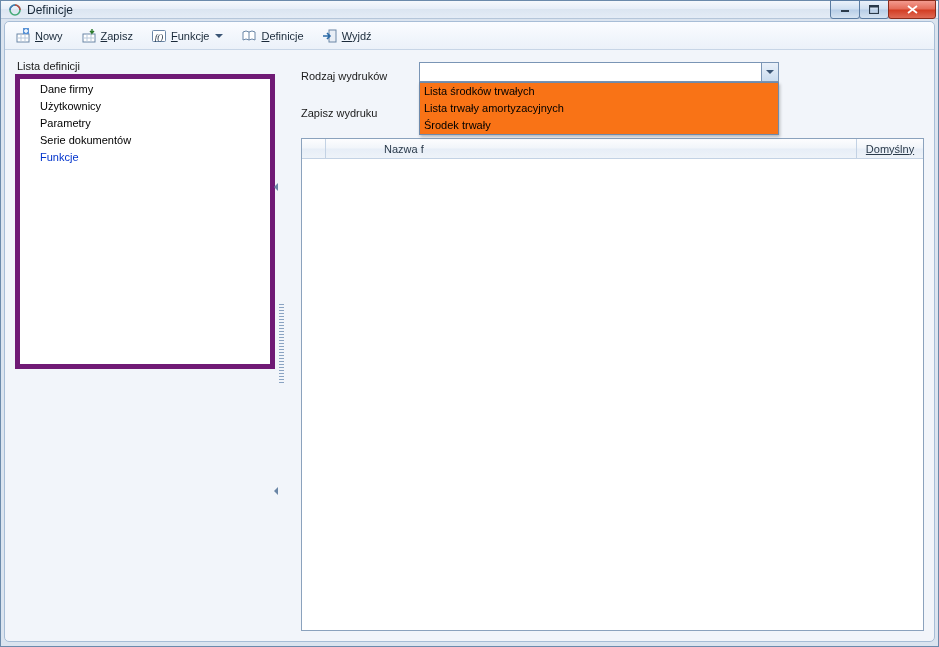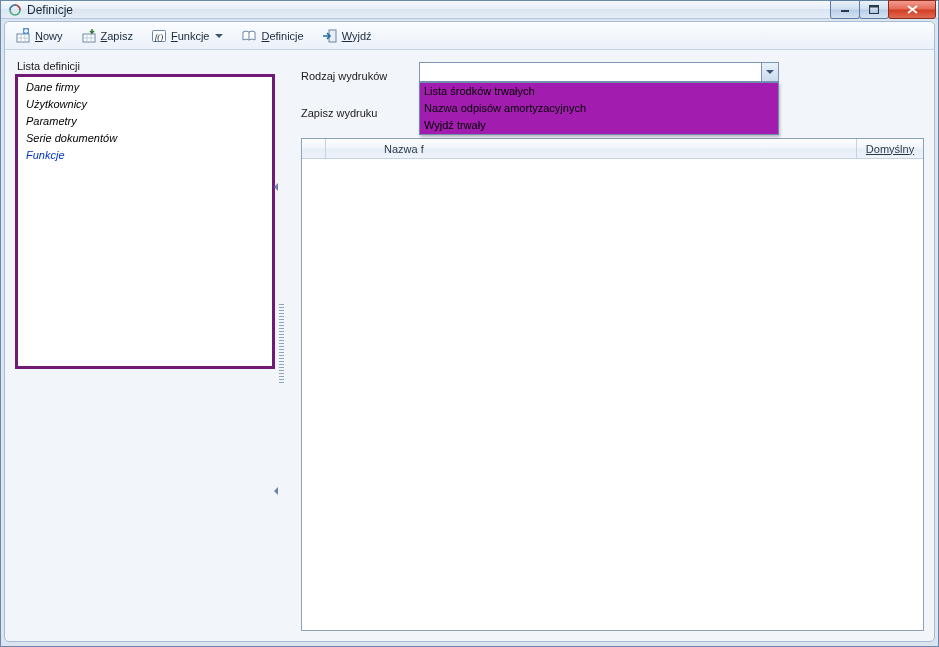--- a/index.html
+++ b/index.html
@@ -97,24 +97,23 @@
     width: 260px;
     display: flex; flex-direction: column;
   }
   .left-label {
     padding: 4px 2px 2px 2px;
     color: #1a1a1a;
   }
   .listbox {
     flex: 0 0 295px;
     background: #fff;
-    border: 3px solid #701a75;
-    padding: 2px 0;
+    border: 5px solid #701a75;
+    padding: 2px 12px;
     overflow: auto;
-    font-style: italic;
   }
   .listbox .item {
     padding: 1px 8px;
     color: #000;
     line-height: 15px;
   }
   .listbox .item.selected { color: #0033cc; }
 
   
   .splitter {
@@ -172,21 +171,21 @@
     position: absolute; right: 0; top: 0;
     width: 17px; height: 100%;
     background: linear-gradient(to bottom, #e9f0f9 0%, #cadcef 100%);
     border-left: 1px solid #7a95b5;
     display: flex; align-items: center; justify-content: center;
   }
   .dropdown {
     position: absolute;
     left: -1px; top: 19px;
     width: calc(100% + 2px);
-    background: #a21caf;
+    background: #f97316;
     border: 1px solid #6f8aab;
     box-shadow: 1px 2px 3px rgba(0,0,0,0.25);
     z-index: 10;
   }
   .dropdown .opt {
     padding: 1px 4px;
     line-height: 15px;
     white-space: nowrap;
   }
 
@@ -345,22 +344,22 @@
 
         <div class="form-row">
           <div class="flabel">Rodzaj wydruków</div>
           <div class="combo">
             <div class="combo-text"></div>
             <div class="combo-btn">
               <span class="caret-down"></span>
             </div>
             <div class="dropdown">
               <div class="opt">Lista środków trwałych</div>
-              <div class="opt">Nazwa odpisów amortyzacyjnych</div>
-              <div class="opt">Wyjdź trwały</div>
+              <div class="opt">Lista trwały amortyzacyjnych</div>
+              <div class="opt">Środek trwały</div>
             </div>
           </div>
         </div>
 
         <div class="form-row" style="margin-top:10px;">
           <div class="flabel">Zapisz wydruku</div>
         </div>
 
         <div class="grid-wrap">
           <div class="grid-header">

